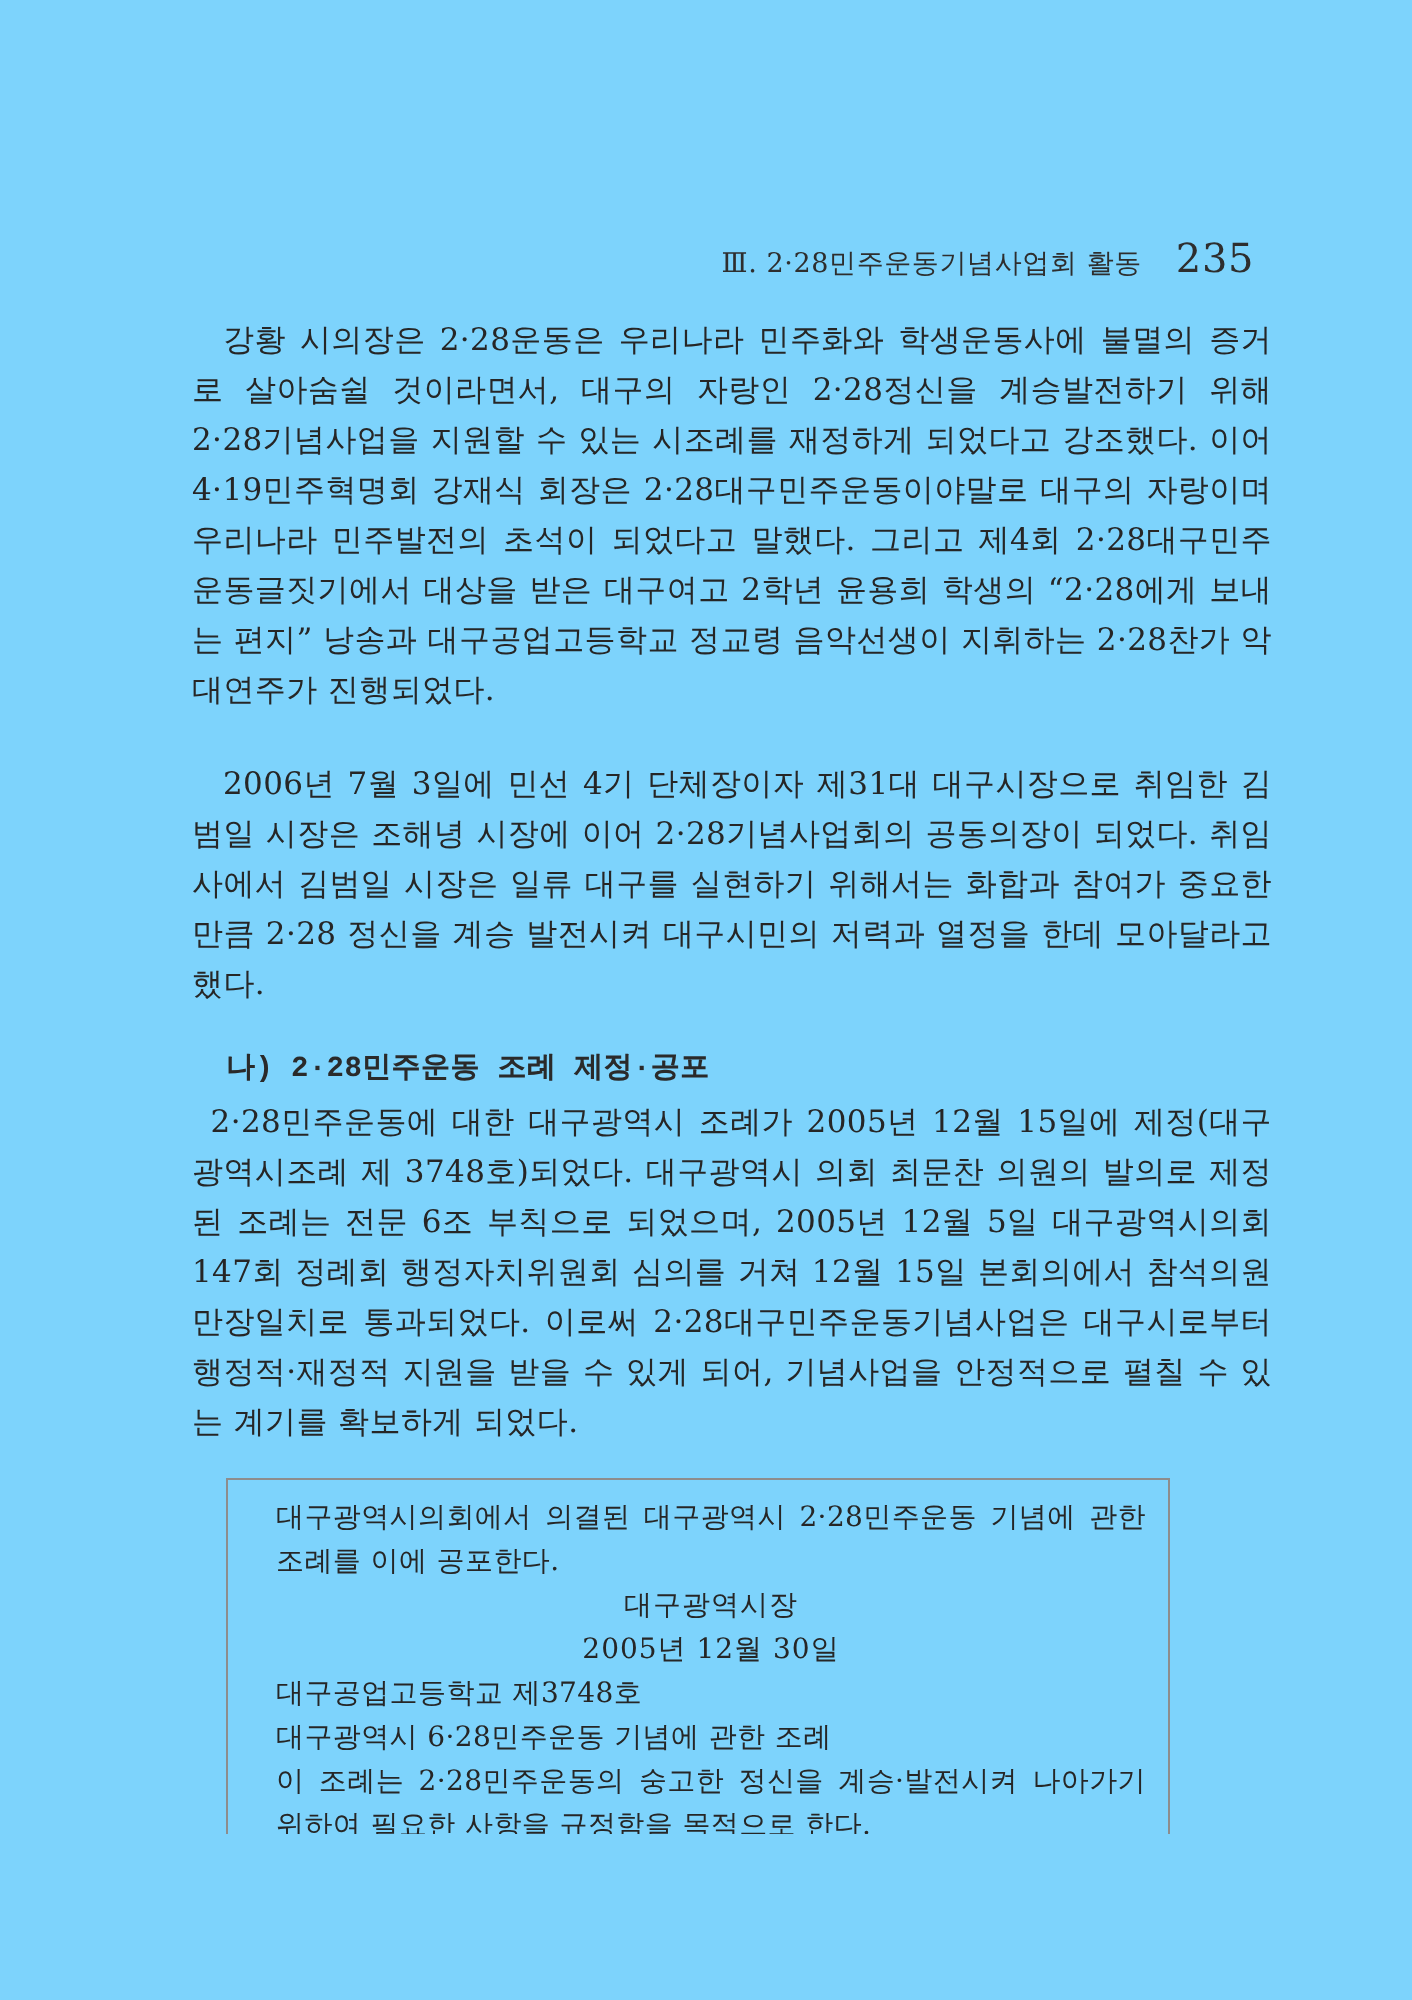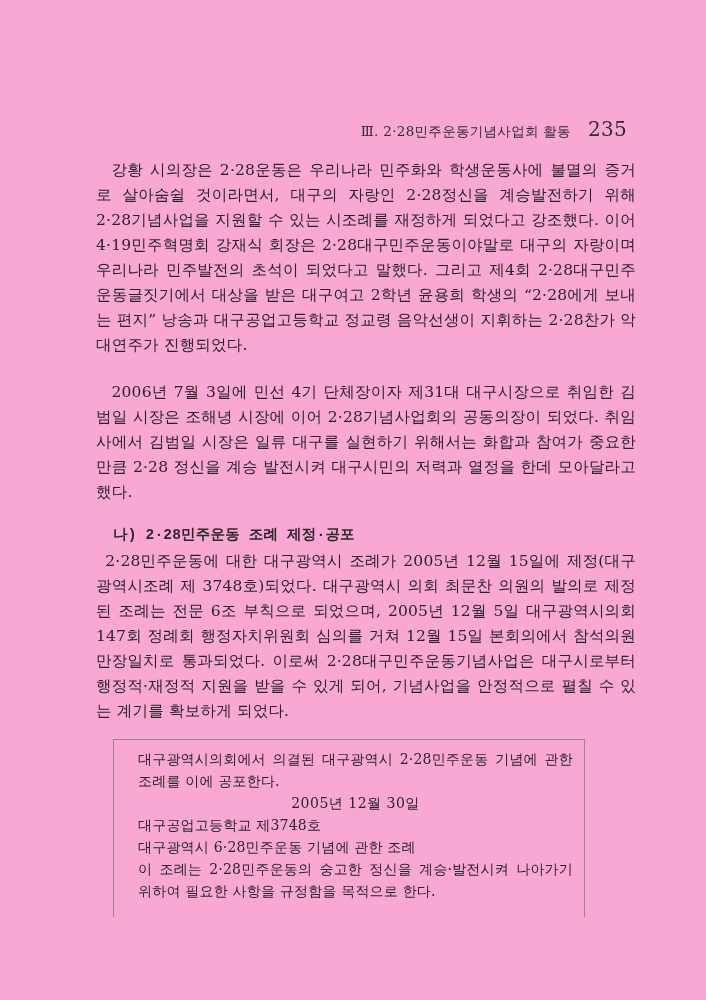--- a/index.html
+++ b/index.html
@@ -5,21 +5,21 @@
   html, body {
     margin: 0;
     padding: 0;
     background: #e8e8e8;
   }
   .page {
     position: relative;
     width: 706px;
     height: 1000px;
     margin: 0 auto;
-    background: #f9a8d4;
+    background: #7dd3fc;
     color: #262626;
     font-family: "DejaVu Serif", "Liberation Serif", serif;
     overflow: hidden;
   }
 
   
   .running-header {
     position: absolute;
     top: 117px;
     left: 0;
@@ -128,20 +128,21 @@
     <p class="body-para">강황 시의장은 2·28운동은 우리나라 민주화와 학생운동사에 불멸의 증거로 살아숨쉴 것이라면서, 대구의 자랑인 2·28정신을 계승발전하기 위해 2·28기념사업을 지원할 수 있는 시조례를 재정하게 되었다고 강조했다. 이어 4·19민주혁명회 강재식 회장은 2·28대구민주운동이야말로 대구의 자랑이며 우리나라 민주발전의 초석이 되었다고 말했다. 그리고 제4회 2·28대구민주운동글짓기에서 대상을 받은 대구여고 2학년 윤용희 학생의 “2·28에게 보내는 편지” 낭송과 대구공업고등학교 정교령 음악선생이 지휘하는 2·28찬가 악대연주가 진행되었다.</p>
 
     <p class="body-para">2006년 7월 3일에 민선 4기 단체장이자 제31대 대구시장으로 취임한 김범일 시장은 조해녕 시장에 이어 2·28기념사업회의 공동의장이 되었다. 취임사에서 김범일 시장은 일류 대구를 실현하기 위해서는 화합과 참여가 중요한 만큼 2·28 정신을 계승 발전시켜 대구시민의 저력과 열정을 한데 모아달라고 했다.</p>
 
     <h3 class="sub-heading">나) 2·28민주운동 조례 제정·공포</h3>
 
     <p class="body-para no-indent">2·28민주운동에 대한 대구광역시 조례가 2005년 12월 15일에 제정(대구광역시조례 제 3748호)되었다. 대구광역시 의회 최문찬 의원의 발의로 제정된 조례는 전문 6조 부칙으로 되었으며, 2005년 12월 5일 대구광역시의회 147회 정례회 행정자치위원회 심의를 거쳐 12월 15일 본회의에서 참석의원 만장일치로 통과되었다. 이로써 2·28대구민주운동기념사업은 대구시로부터 행정적·재정적 지원을 받을 수 있게 되어, 기념사업을 안정적으로 펼칠 수 있는 계기를 확보하게 되었다.</p>
 
     <div class="ordinance-box">
       <p class="box-intro">대구광역시의회에서 의결된 대구광역시 2·28민주운동 기념에 관한 조례를 이에 공포한다.</p>
+      <p class="box-center">대구광역시장</p>
       <p class="box-center">2005년 12월 30일</p>
       <p class="box-line">대구공업고등학교 제3748호</p>
       <p class="box-line">대구광역시 6·28민주운동 기념에 관한 조례</p>
       <div class="article-row">
         <p class="article-text">이 조례는 2·28민주운동의 숭고한 정신을 계승·발전시켜 나아가기 위하여 필요한 사항을 규정함을 목적으로 한다.</p>
       </div>
     </div>
 
   </div>
 

